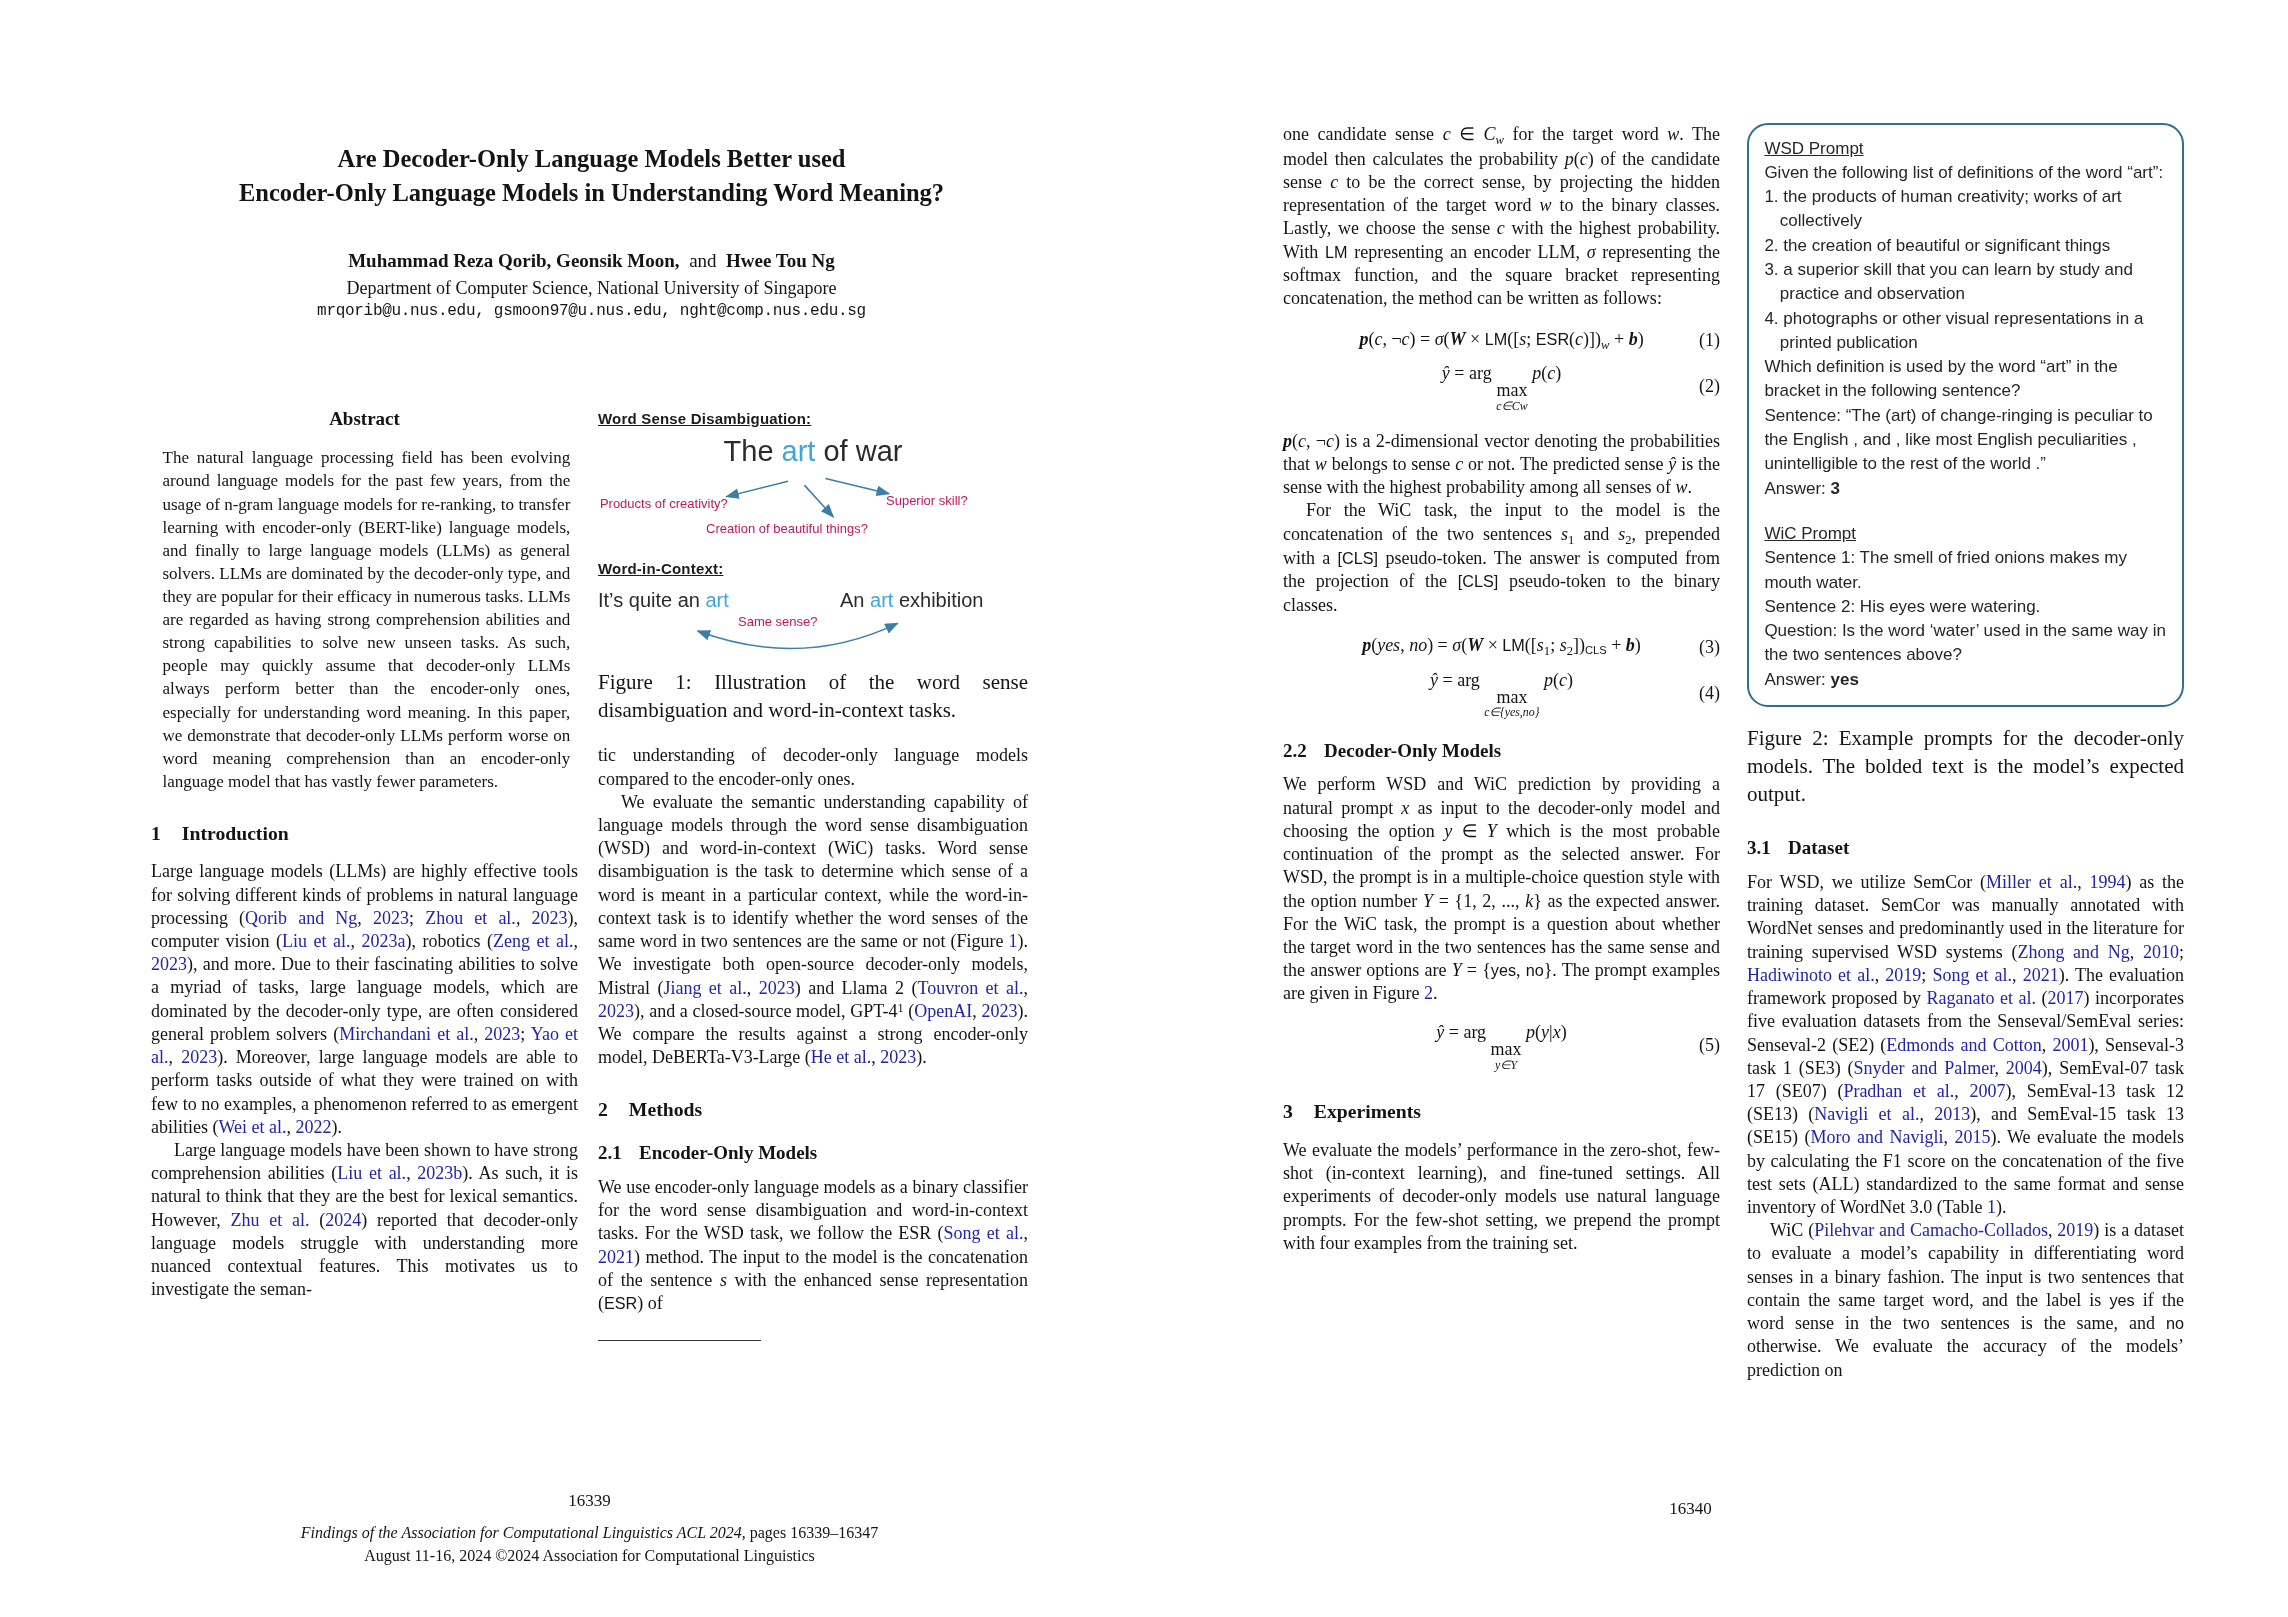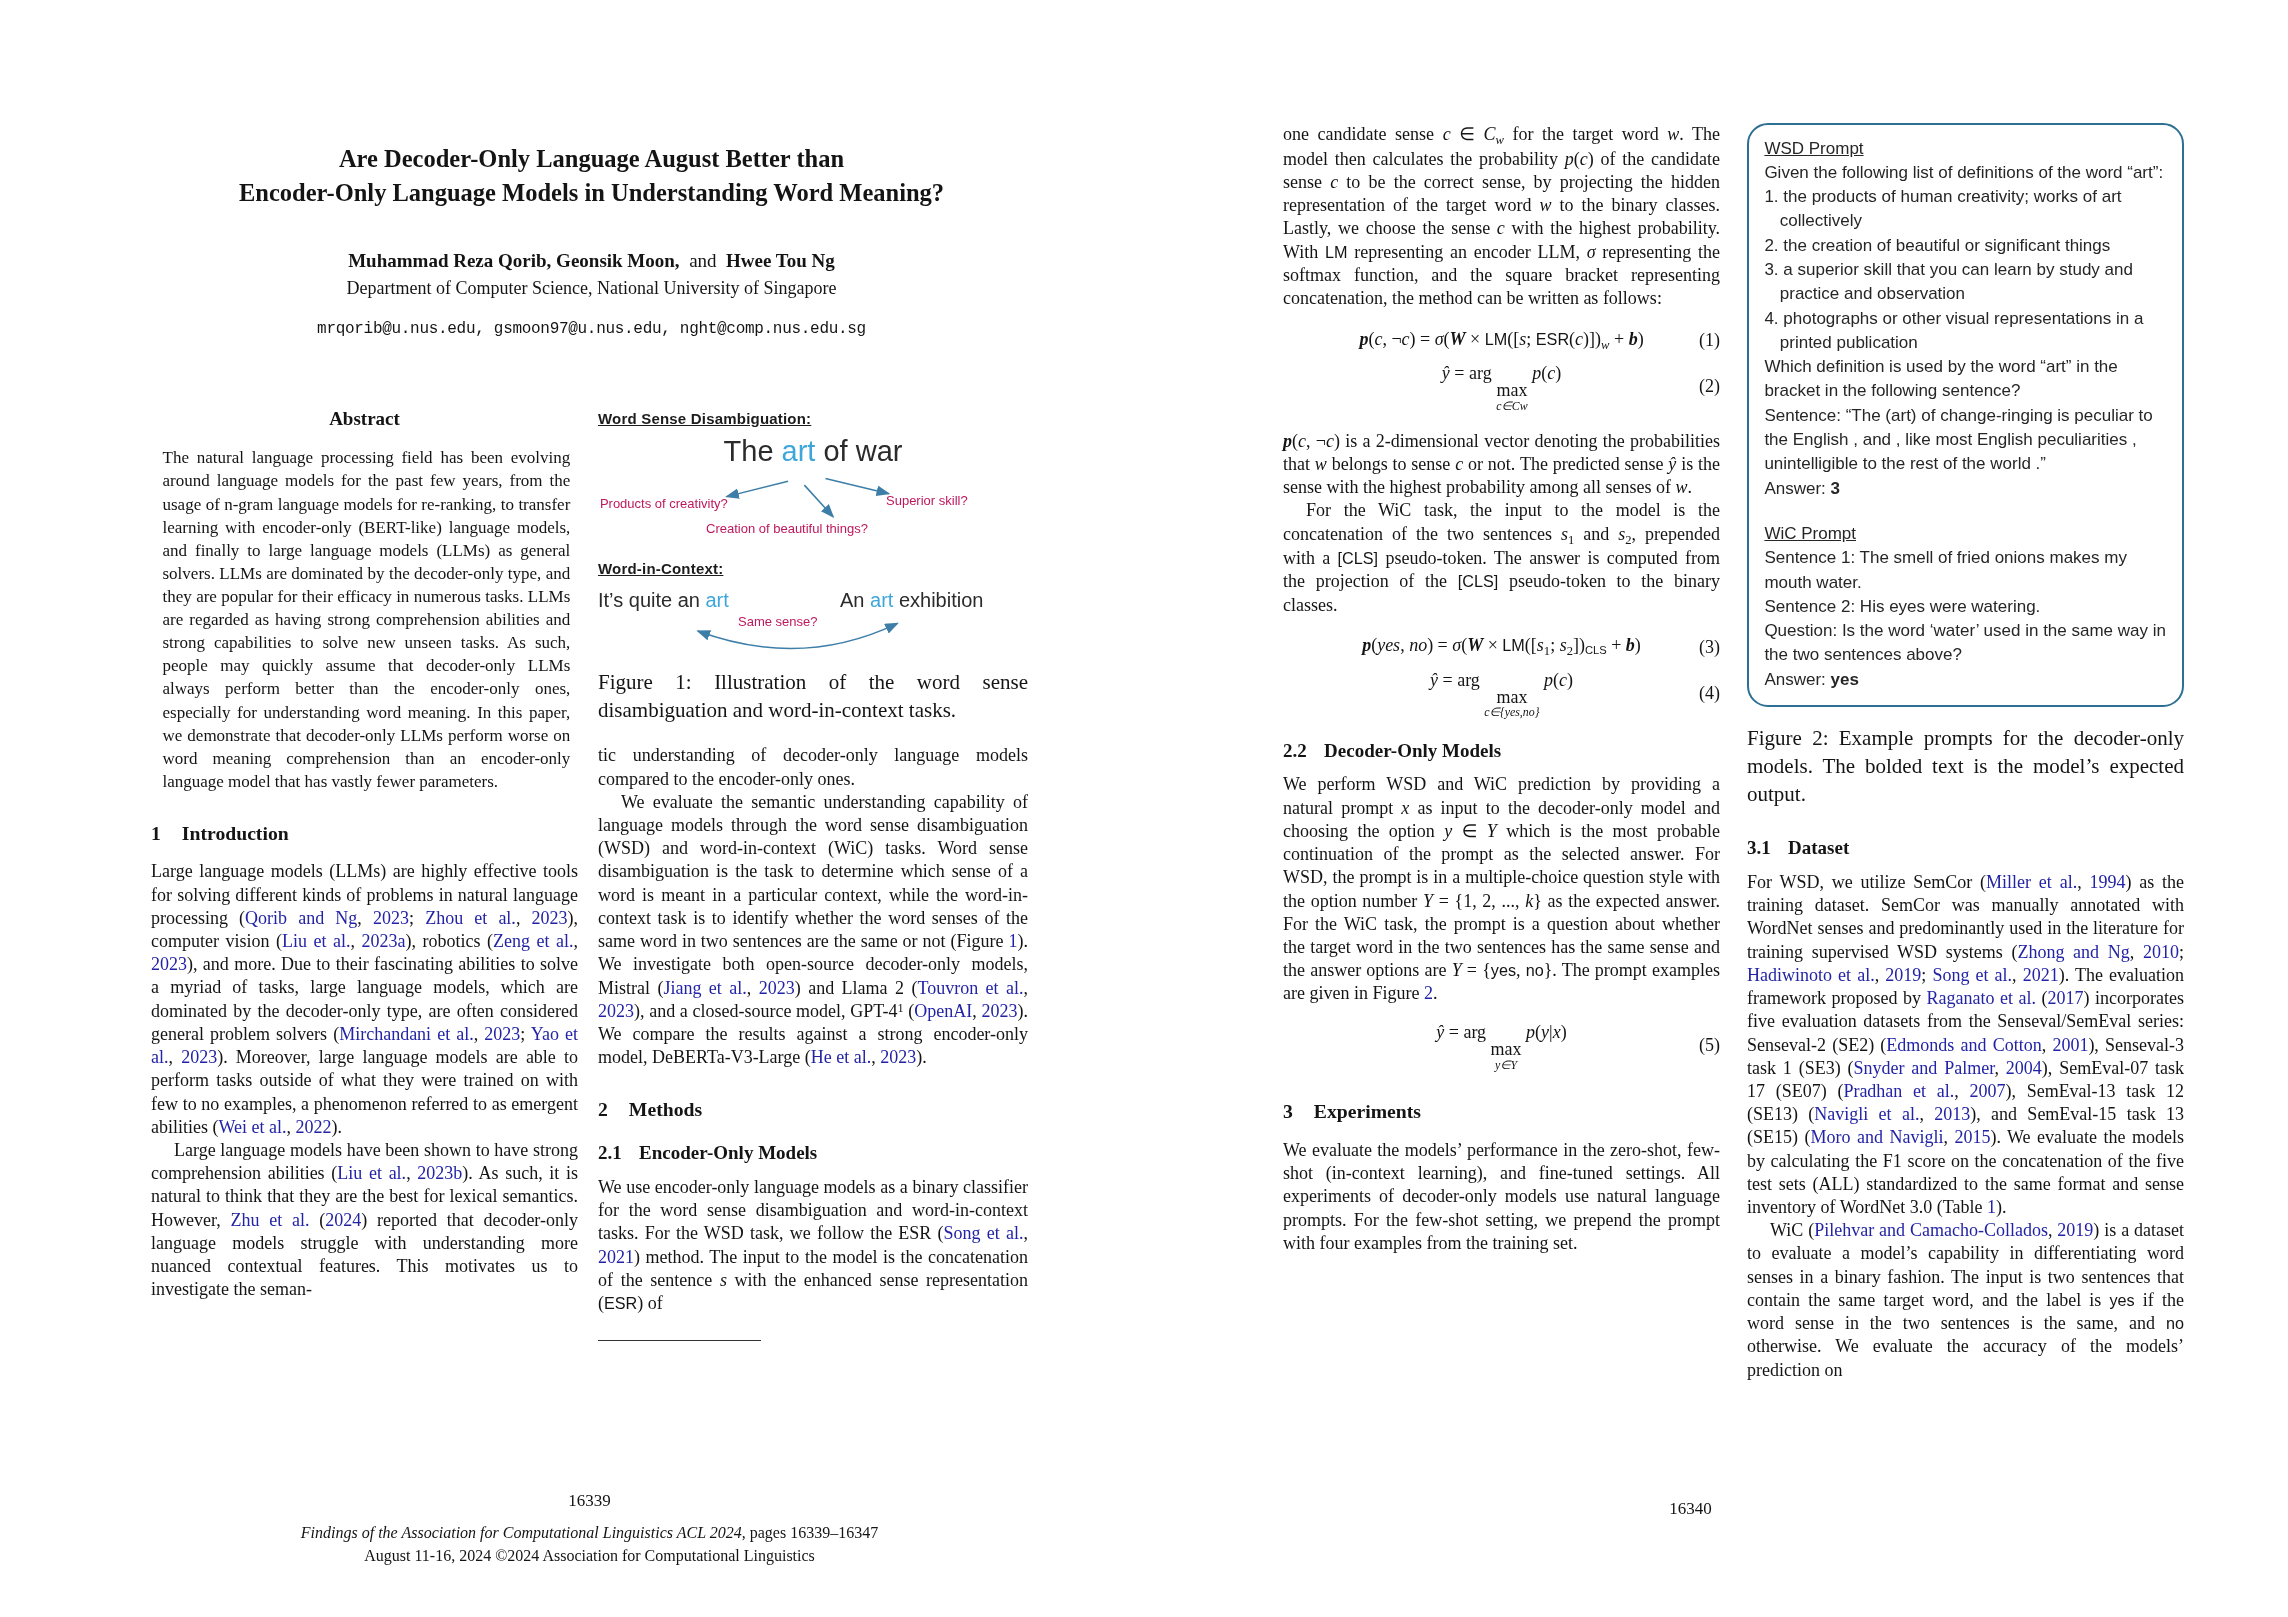--- a/index.html
+++ b/index.html
@@ -19,21 +19,21 @@
   .sup { vertical-align:0.45em; font-size:0.68em; }
   .blue { color:#3ea6da; }
   .ustack { display:inline-flex; flex-direction:column; align-items:center; vertical-align:-0.95em; line-height:1.05; }
   .ustack .ubot { font-size:0.66em; font-style:italic; }
 
   
   .page-head { position:absolute; left:183px; top:142px; width:817px; text-align:center; }
   .ptitle { font-size:24.5px; font-weight:bold; line-height:1.38; }
   .pauthors { margin-top:40px; font-size:19px; }
   .paffil { margin-top:6.7px; font-size:18px; }
-  .pemails { margin-top:21px; font-family:"Liberation Mono", monospace; font-size:16px; letter-spacing:-0.3px; }
+  .pemails { margin-top:3px; font-family:"Liberation Mono", monospace; font-size:16px; letter-spacing:-0.3px; }
 
   .col { position:absolute; }
   .c-p1-1 { left:151px; top:408px; width:427px; }
   .c-p1-2 { left:598px; top:408px; width:430px; }
   .c-p2-1 { left:1283px; top:123px; width:437px; }
   .c-p2-2 { left:1747px; top:123px; width:437px; }
 
   p.body { font-size:18px; line-height:1.29; text-align:justify; }
   p.indent { text-indent:23px; }
 
@@ -82,21 +82,21 @@
   .footer1 .it { font-style:italic; }
   .footer2 { position:absolute; left:1239px; top:1499px; width:903px; text-align:center; font-size:17px; }
 </style>
 </head>
 <body>
 
 <div class="canvas">
 
   <div class="page-head">
     <div class="ptitle">
-      <div>Are Decoder-Only Language August Better than</div>
+      <div>Are Decoder-Only Language Models Better used</div>
       <div>Encoder-Only Language Models in Understanding Word Meaning?</div>
     </div>
     <div class="pauthors"><span class="b">Muhammad Reza Qorib, Geonsik Moon,</span> and <span class="b">Hwee Tou Ng</span></div>
     <div class="paffil">Department of Computer Science, National University of Singapore</div>
     <div class="pemails">mrqorib@u.nus.edu, gsmoon97@u.nus.edu, nght@comp.nus.edu.sg</div>
   </div>
 
   <div class="col c-p1-1">
     <div class="abs-head">Abstract</div>
     <p class="abs-body">The natural language processing field has been evolving around language models for the past few years, from the usage of n-gram language models for re-ranking, to transfer learning with encoder-only (BERT-like) language models, and finally to large language models (LLMs) as general solvers. LLMs are dominated by the decoder-only type, and they are popular for their efficacy in numerous tasks. LLMs are regarded as having strong comprehension abilities and strong capabilities to solve new unseen tasks. As such, people may quickly assume that decoder-only LLMs always perform better than the encoder-only ones, especially for understanding word meaning. In this paper, we demonstrate that decoder-only LLMs perform worse on word meaning comprehension than an encoder-only language model that has vastly fewer parameters.</p>

